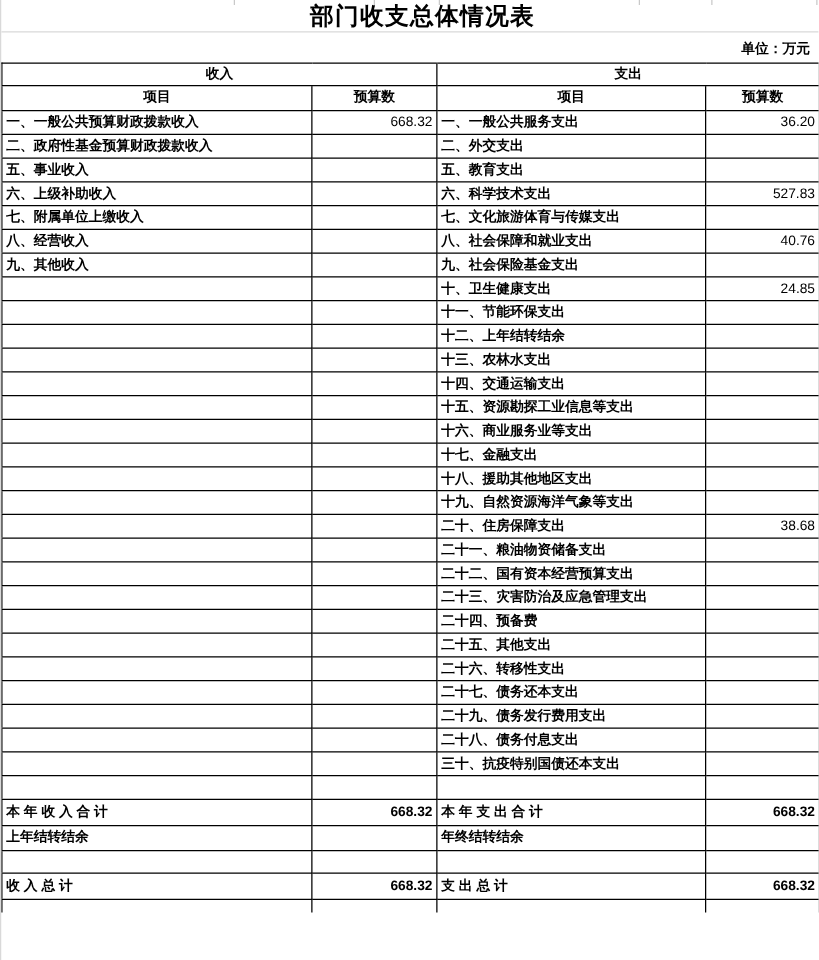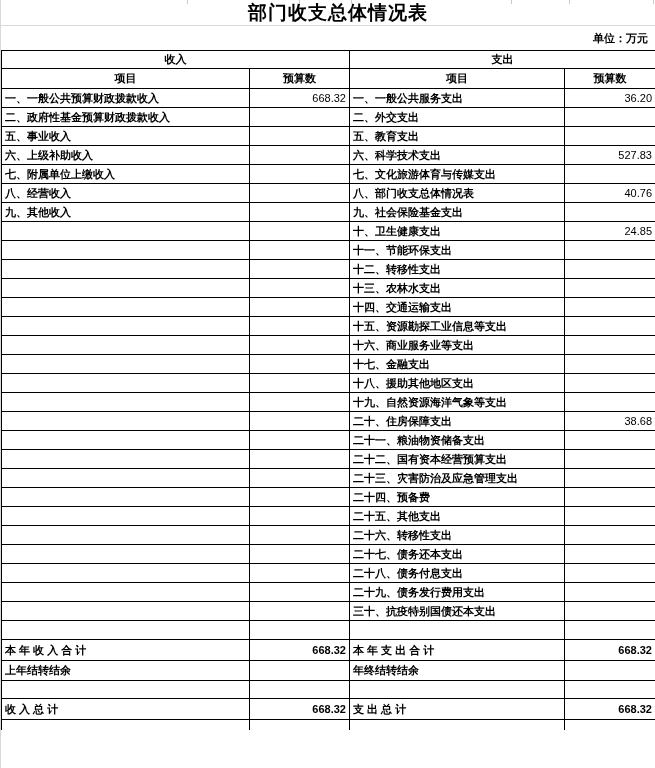--- a/index.html
+++ b/index.html
@@ -102,21 +102,21 @@
         </tr>
         <tr class="data-row">
           <td class="item">七、附属单位上缴收入</td>
           <td class="val"></td>
           <td class="item">七、文化旅游体育与传媒支出</td>
           <td class="val"></td>
         </tr>
         <tr class="data-row">
           <td class="item">八、经营收入</td>
           <td class="val"></td>
-          <td class="item">八、部门收支总体情况表</td>
+          <td class="item">八、社会保障和就业支出</td>
           <td class="val">40.76</td>
         </tr>
         <tr class="data-row">
           <td class="item">九、其他收入</td>
           <td class="val"></td>
           <td class="item">九、社会保险基金支出</td>
           <td class="val"></td>
         </tr>
         <tr class="data-row">
           <td class="item"></td>
@@ -126,21 +126,21 @@
         </tr>
         <tr class="data-row">
           <td class="item"></td>
           <td class="val"></td>
           <td class="item">十一、节能环保支出</td>
           <td class="val"></td>
         </tr>
         <tr class="data-row">
           <td class="item"></td>
           <td class="val"></td>
-          <td class="item">十二、转移性支出</td>
+          <td class="item">十二、上年结转结余</td>
           <td class="val"></td>
         </tr>
         <tr class="data-row">
           <td class="item"></td>
           <td class="val"></td>
           <td class="item">十三、农林水支出</td>
           <td class="val"></td>
         </tr>
         <tr class="data-row">
           <td class="item"></td>
@@ -222,27 +222,27 @@
         </tr>
         <tr class="data-row">
           <td class="item"></td>
           <td class="val"></td>
           <td class="item">二十七、债务还本支出</td>
           <td class="val"></td>
         </tr>
         <tr class="data-row">
           <td class="item"></td>
           <td class="val"></td>
+          <td class="item">二十九、债务发行费用支出</td>
+          <td class="val"></td>
+        </tr>
+        <tr class="data-row">
+          <td class="item"></td>
+          <td class="val"></td>
           <td class="item">二十八、债务付息支出</td>
-          <td class="val"></td>
-        </tr>
-        <tr class="data-row">
-          <td class="item"></td>
-          <td class="val"></td>
-          <td class="item">二十九、债务发行费用支出</td>
           <td class="val"></td>
         </tr>
         <tr class="data-row">
           <td class="item"></td>
           <td class="val"></td>
           <td class="item">三十、抗疫特别国债还本支出</td>
           <td class="val"></td>
         </tr>
         <tr class="data-row">
           <td class="item"></td>

